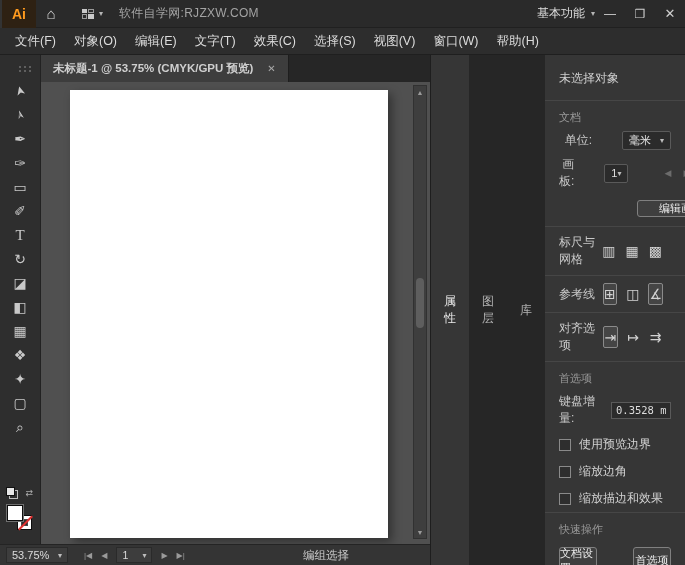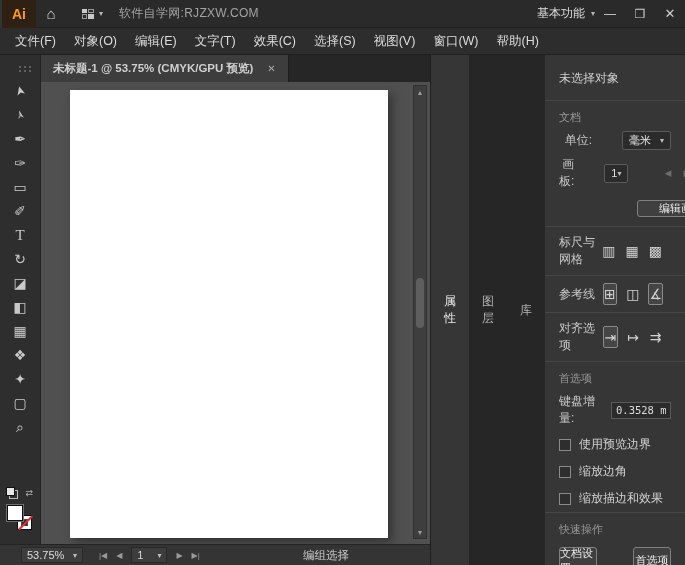--- a/index.html
+++ b/index.html
@@ -87,21 +87,21 @@
             color:#9a9a9a; width:100%; }
   .vtrack { position:relative; flex:1; width:100%; }
   .vthumb { position:absolute; left:2px; right:2px; top:42%; height:50px; background:#5e5e5e;
             border-radius:5px; }
 
   
   .statusbar { position:absolute; left:0; bottom:0; width:430px; height:21px; background:#343434;
                border-top:1px solid #242424; display:flex; align-items:center; font-size:11px; }
   .sb-field { display:flex; align-items:center; justify-content:space-between; background:#3d3d3d;
               border:1px solid #2a2a2a; height:16px; padding:0 5px; gap:5px; color:#dcdcdc; }
-  .sb-zoom { width:62px; margin-left:21px; }
+  .sb-zoom { width:62px; margin-left:6px; }
   .sb-nav { display:flex; align-items:center; gap:9px; margin-left:16px; color:#9a9a9a; font-size:8px; }
   .sb-art { width:36px; font-size:10.5px; }
   .sb-status { position:absolute; left:303px; color:#cdcdcd; font-size:11.5px; }
 
   
   .rpanel { position:absolute; top:55px; right:0; width:255px; bottom:0; background:#363636;
             border-left:1px solid #1e1e1e; display:flex; flex-direction:row; }
   .rtabs { flex:0 0 27px; background:#262626; display:flex; }
   .rtab { padding:0 13px; display:flex; align-items:center; font-size:12px; color:#b3b3b3; }
   .rtab.active { background:#363636; color:#ececec; }

